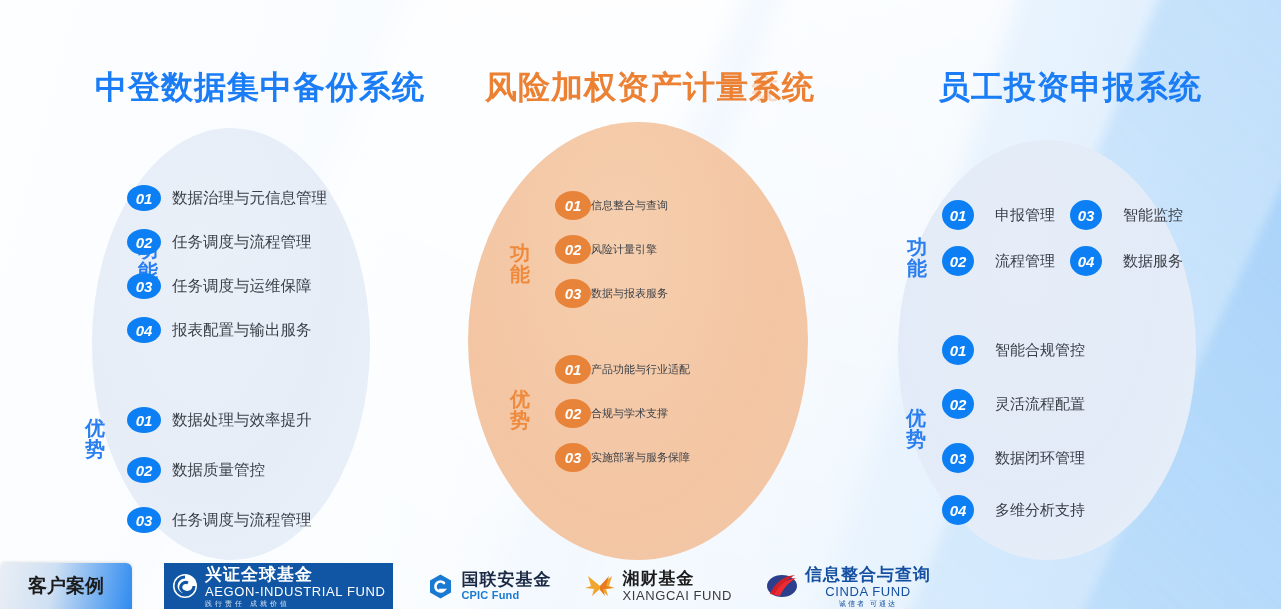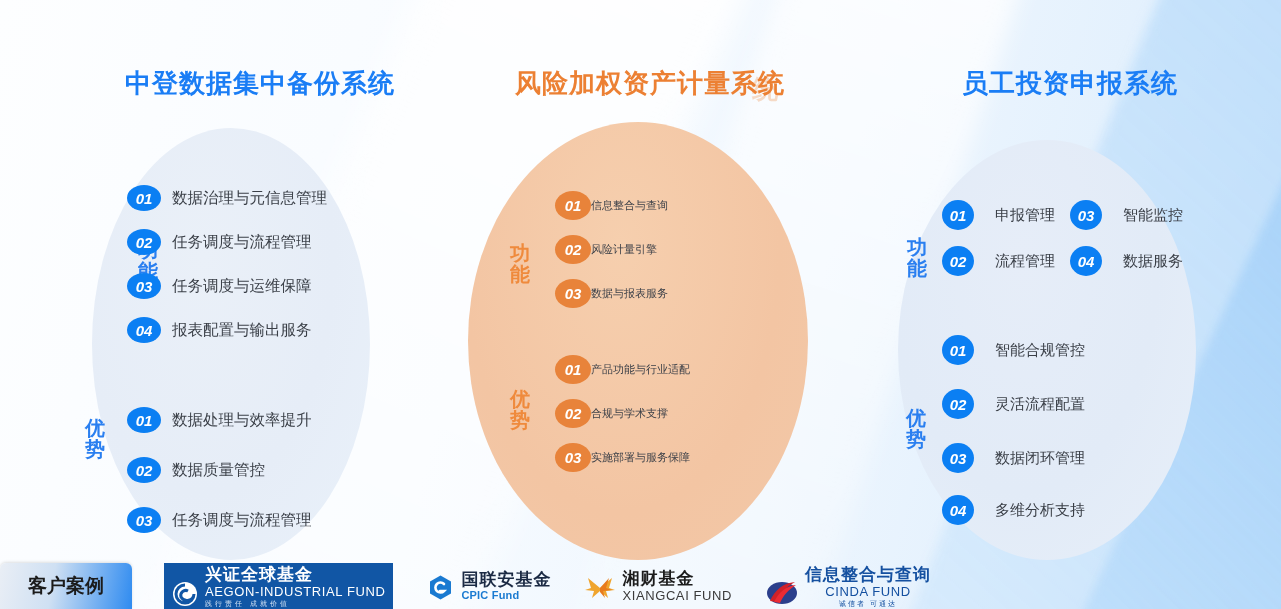--- a/index.html
+++ b/index.html
@@ -34,21 +34,21 @@
     background:radial-gradient(ellipse at 45% 28%,#f6cfae 0%,#f3c5a3 60%,#f2c8a8 100%);}
   .blob-3{left:898px;top:140px;width:298px;height:420px;
     background:radial-gradient(ellipse at 42% 28%,#e6edf8 0%,#e2ebf7 55%,#e7eff9 100%);}
 
   .col{position:absolute;top:0;height:609px;}
   .col-1{left:60px;width:400px;}
   .col-2{left:450px;width:400px;}
   .col-3{left:870px;width:400px;}
 
   .col-title{position:absolute;top:68px;width:100%;text-align:center;
-    font-size:26px;font-weight:bold;letter-spacing:1px;line-height:1.2;}
+    font-size:32px;font-weight:bold;letter-spacing:1px;line-height:1.2;}
   .title-blue{color:#1a7df5;}
   .title-orange{color:#ec8033;}
   .ghost-char{position:absolute;left:752px;top:72px;font-size:26px;font-weight:bold;
     color:rgba(236,128,51,.28);}
 
   
   .vlabel{position:absolute;width:26px;font-size:20px;font-weight:bold;
     line-height:1.06;text-align:center;}
   .vlabel.blue{color:#2a7ff0;}
   .vlabel.orange{color:#ef8a3c;}
@@ -80,21 +80,21 @@
   
   .bottom{position:absolute;left:0;bottom:0;width:1281px;height:46px;
     display:flex;align-items:center;}
   .case-tab{width:132px;height:46px;display:flex;align-items:center;justify-content:center;
     background:linear-gradient(100deg,#e9eef5 0%,#cfe0f3 40%,#2f8bf0 100%);
     border-top-left-radius:6px;border-top-right-radius:6px;
     box-shadow:0 -1px 3px rgba(0,0,0,.12);}
   .case-tab span{font-size:19px;font-weight:bold;color:#1b1b1b;}
   .logos{display:flex;align-items:center;gap:34px;margin-left:32px;}
 
-  .logo{display:flex;align-items:flex-end;gap:7px;}
+  .logo{display:flex;align-items:center;gap:7px;}
   .logo .mark{flex:0 0 auto;display:flex;align-items:center;justify-content:center;}
   .logo .txt{display:flex;flex-direction:column;line-height:1;}
   .logo .cn{font-size:17px;font-weight:bold;letter-spacing:1px;}
   .logo .en{font-size:13px;letter-spacing:.6px;margin-top:2px;}
   .logo .sub{font-size:7px;letter-spacing:3px;margin-top:2px;color:#1d4f9e;}
 
   .l1{background:#1156a5;padding:3px 8px;}
   .l1 .cn{color:#fff;}
   .l1 .en{color:#fff;}
   .l1 .sub{color:#cfe0f3;}

